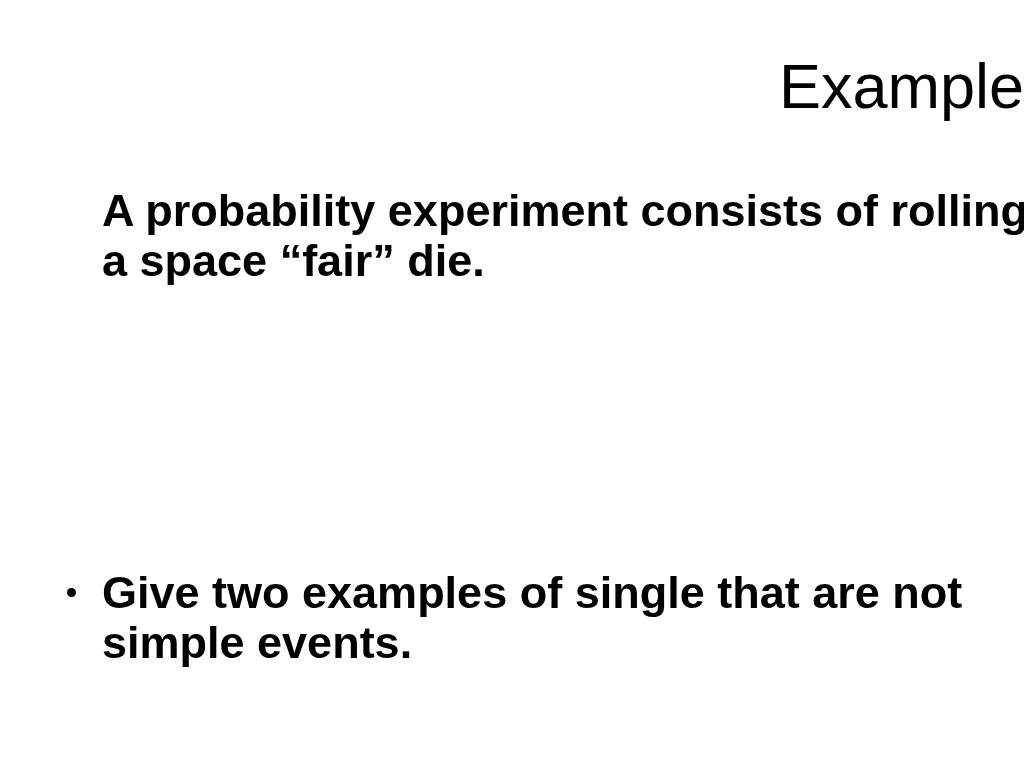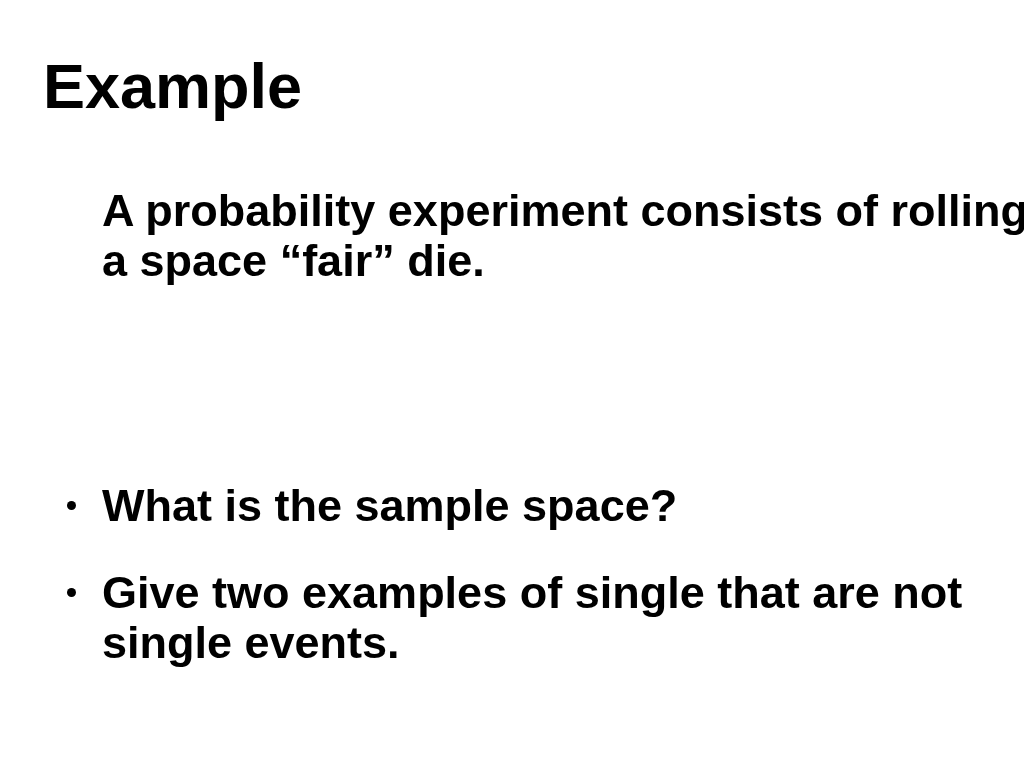--- a/index.html
+++ b/index.html
@@ -18,24 +18,24 @@
     width: 1024px;
     height: 768px;
     background: var(--bg-color);
     overflow: hidden;
   }
   .slide-title {
     position: absolute;
     top: 50px;
     left: 0;
     width: 1024px;
-    text-align: left;
+    text-align: right;
     font-size: 63px;
     line-height: 1.15;
-    font-weight: 700;
+    font-weight: 400;
     letter-spacing: 0;
     white-space: nowrap;
     padding-left: 43px;
   }
   .body-text {
     font-size: 45px;
     line-height: 50px;
     font-weight: 700;
   }
   .line { white-space: nowrap; }
@@ -68,24 +68,20 @@
 <div class="slide">
 
   <div class="slide-title">Example</div>
 
   <div class="paragraph body-text">
     <div class="line">A probability experiment consists of rolling</div>
     <div class="line">a space “fair” die.</div>
   </div>
 
 
-  <div class="bullet-item b2 body-text">
-    <span class="bullet-dot"></span>
-    <div class="line">What is the sample space?</div>
-  </div>
 
   <div class="bullet-item b3 body-text">
     <span class="bullet-dot"></span>
     <div class="line">Give two examples of single that are not</div>
-    <div class="line">single events.</div>
+    <div class="line">simple events.</div>
   </div>
 
 </div>
 
 </body></html>

